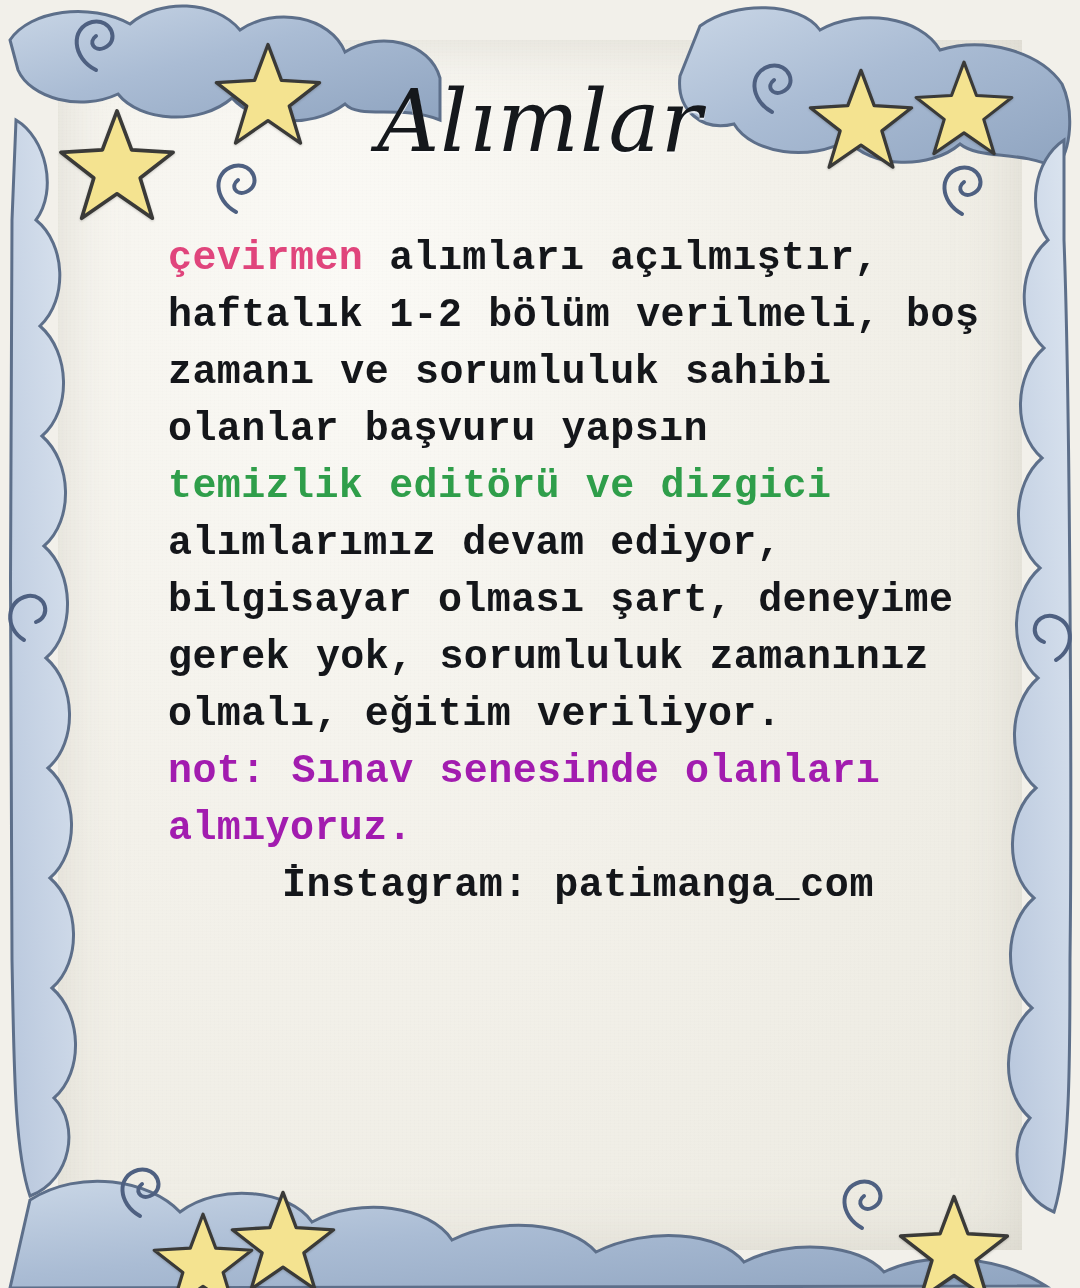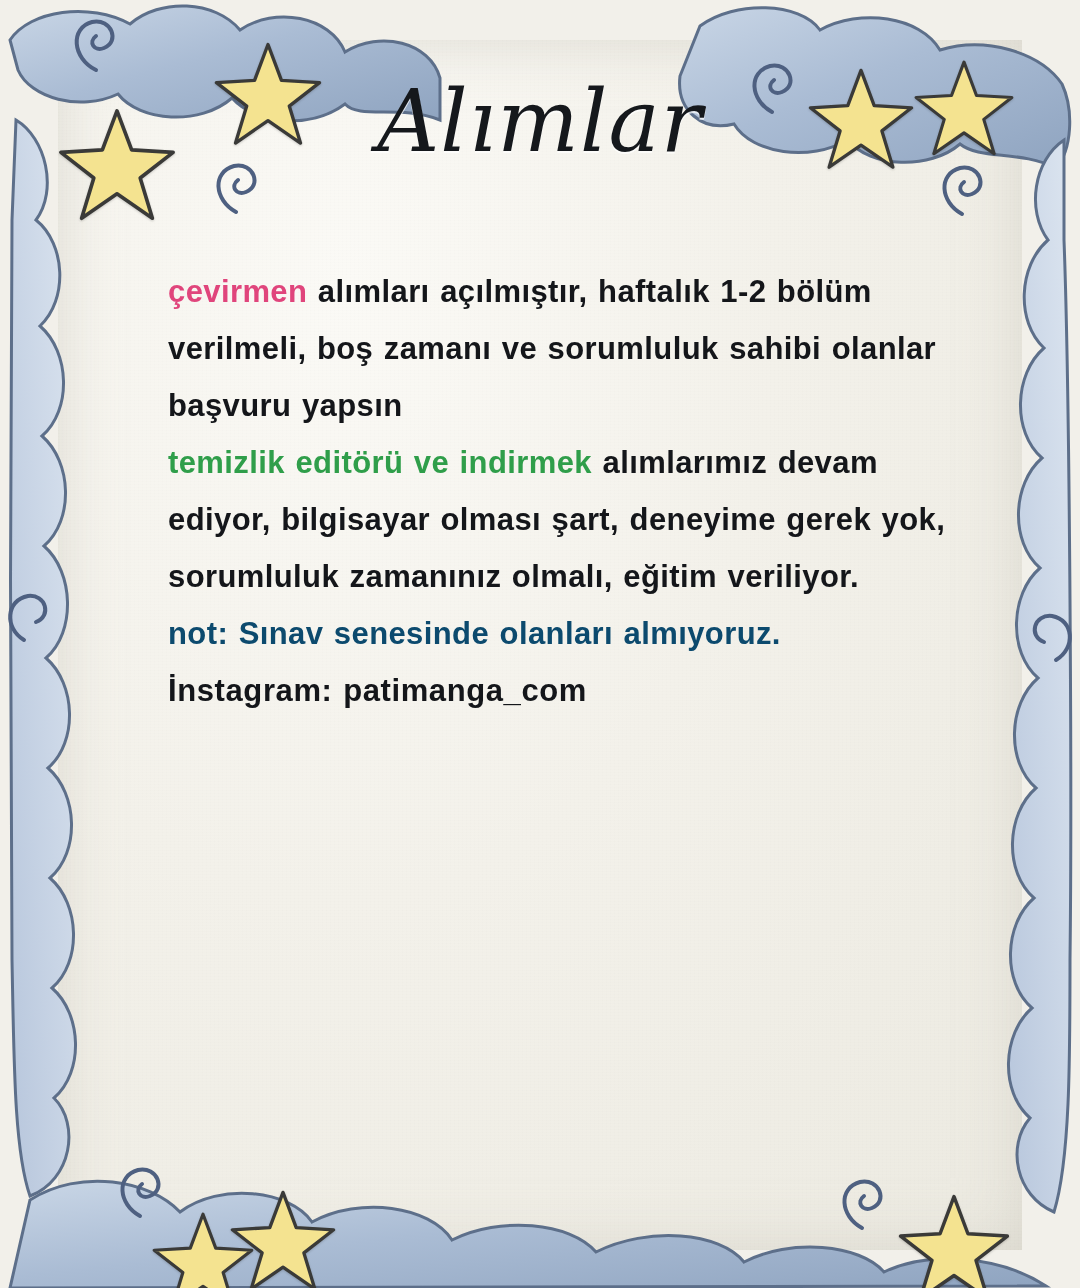--- a/index.html
+++ b/index.html
@@ -66,39 +66,39 @@
     color: #15181c;
     letter-spacing: 1px;
     text-shadow: 0 2px 0 rgba(255,255,255,.7);
     z-index: 6;
   }
 
   
   .body-text {
     position: absolute;
     left: 168px;
-    top: 263px;
+    top: 230px;
     width: 820px;
     z-index: 6;
-    font-family: Liberation Sans, sans-serif;
-    font-size: 31px;
+    font-family: Liberation Mono, monospace;
+    font-size: 40px;
     line-height: 57px;
     color: #14161a;
     font-weight: 600;
     letter-spacing: .4px;
     word-spacing: 1.5px;
   }
   .para { margin: 0 0 0 0; }
   .para + .para { margin-top: 0; }
 
   .kw-cevirmen { color: #e0457c; font-weight: 700; }
   .kw-redaktor { color: #b075d4; font-weight: 700; }
   .kw-temizlik { color: #2f9e4a; font-weight: 700; }
-  .kw-not      { color: #0c4a6e; font-weight: 700; }
-  .line-ig     { letter-spacing: .6px; }
+  .kw-not      { color: #a21caf; font-weight: 700; }
+  .line-ig     { letter-spacing: .6px; text-align: center; }
 
   
   .star {
     position: absolute;
     z-index: 5;
     filter: drop-shadow(0 1px 1px rgba(0,0,0,.18));
   }
 </style>
 </head>
 <body>
@@ -186,21 +186,21 @@
   <div class="title">Alımlar</div>
 
   <div class="body-text">
 
     <p class="para">
       <span class="kw-cevirmen">çevirmen</span><span> alımları açılmıştır, haftalık 1-2 bölüm verilmeli, boş zamanı ve sorumluluk sahibi olanlar başvuru yapsın</span>
     </p>
 
 
     <p class="para">
-      <span class="kw-temizlik">temizlik editörü ve indirmek</span><span> alımlarımız devam ediyor, bilgisayar olması şart, deneyime gerek yok, sorumluluk zamanınız olmalı, eğitim veriliyor.</span>
+      <span class="kw-temizlik">temizlik editörü ve dizgici</span><span> alımlarımız devam ediyor, bilgisayar olması şart, deneyime gerek yok, sorumluluk zamanınız olmalı, eğitim veriliyor.</span>
     </p>
 
     <p class="para">
       <span class="kw-not">not: Sınav senesinde olanları almıyoruz.</span>
     </p>
 
 
     <p class="para line-ig">
       <span>İnstagram: patimanga_com</span>
     </p>

